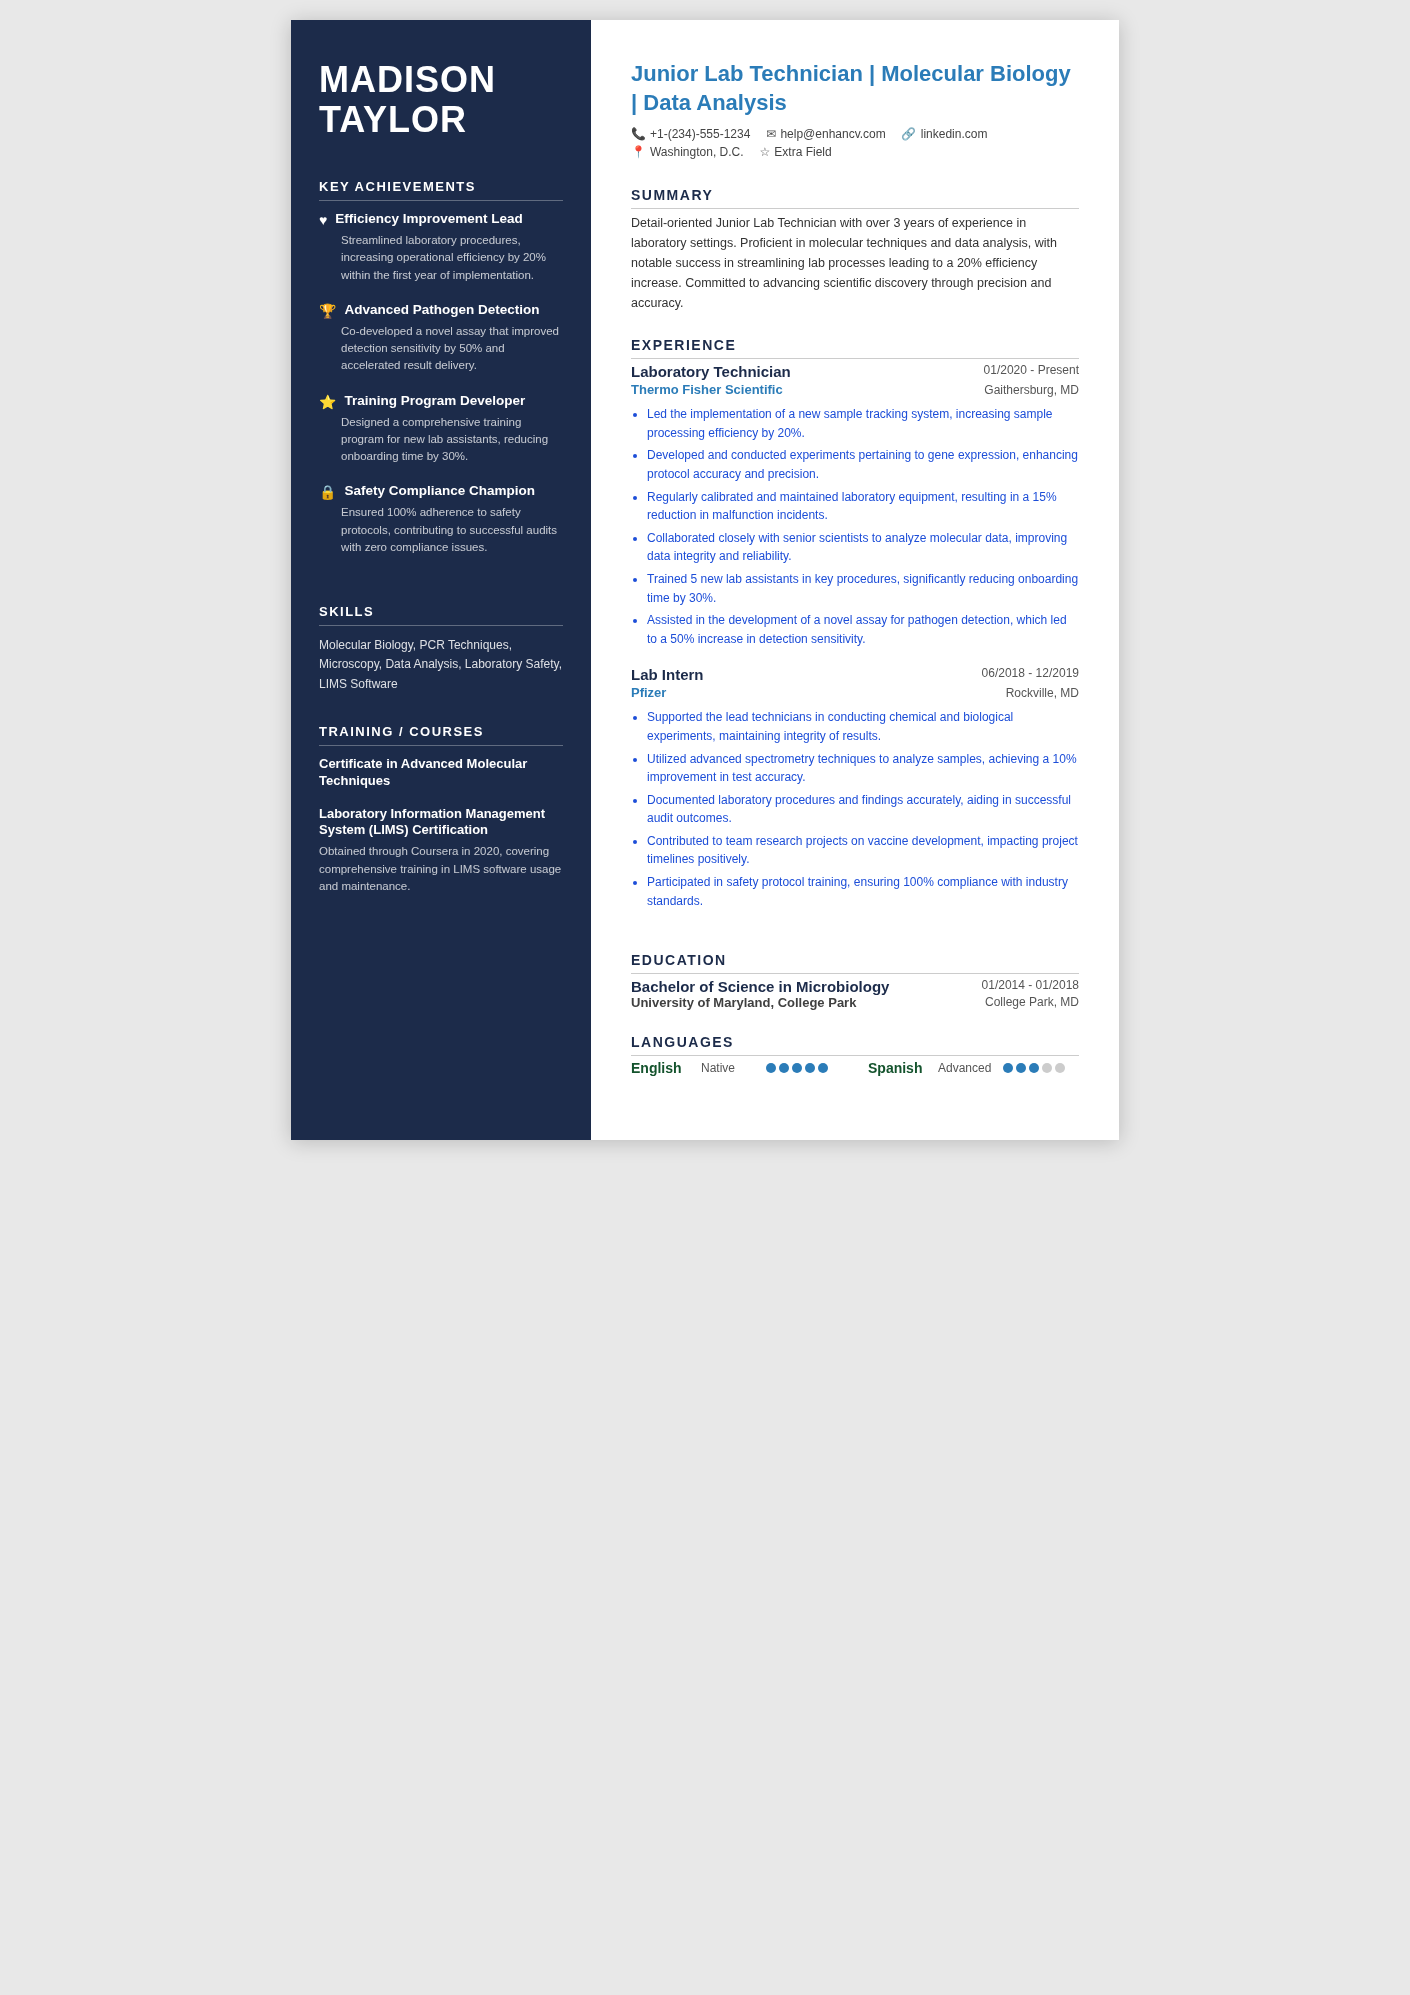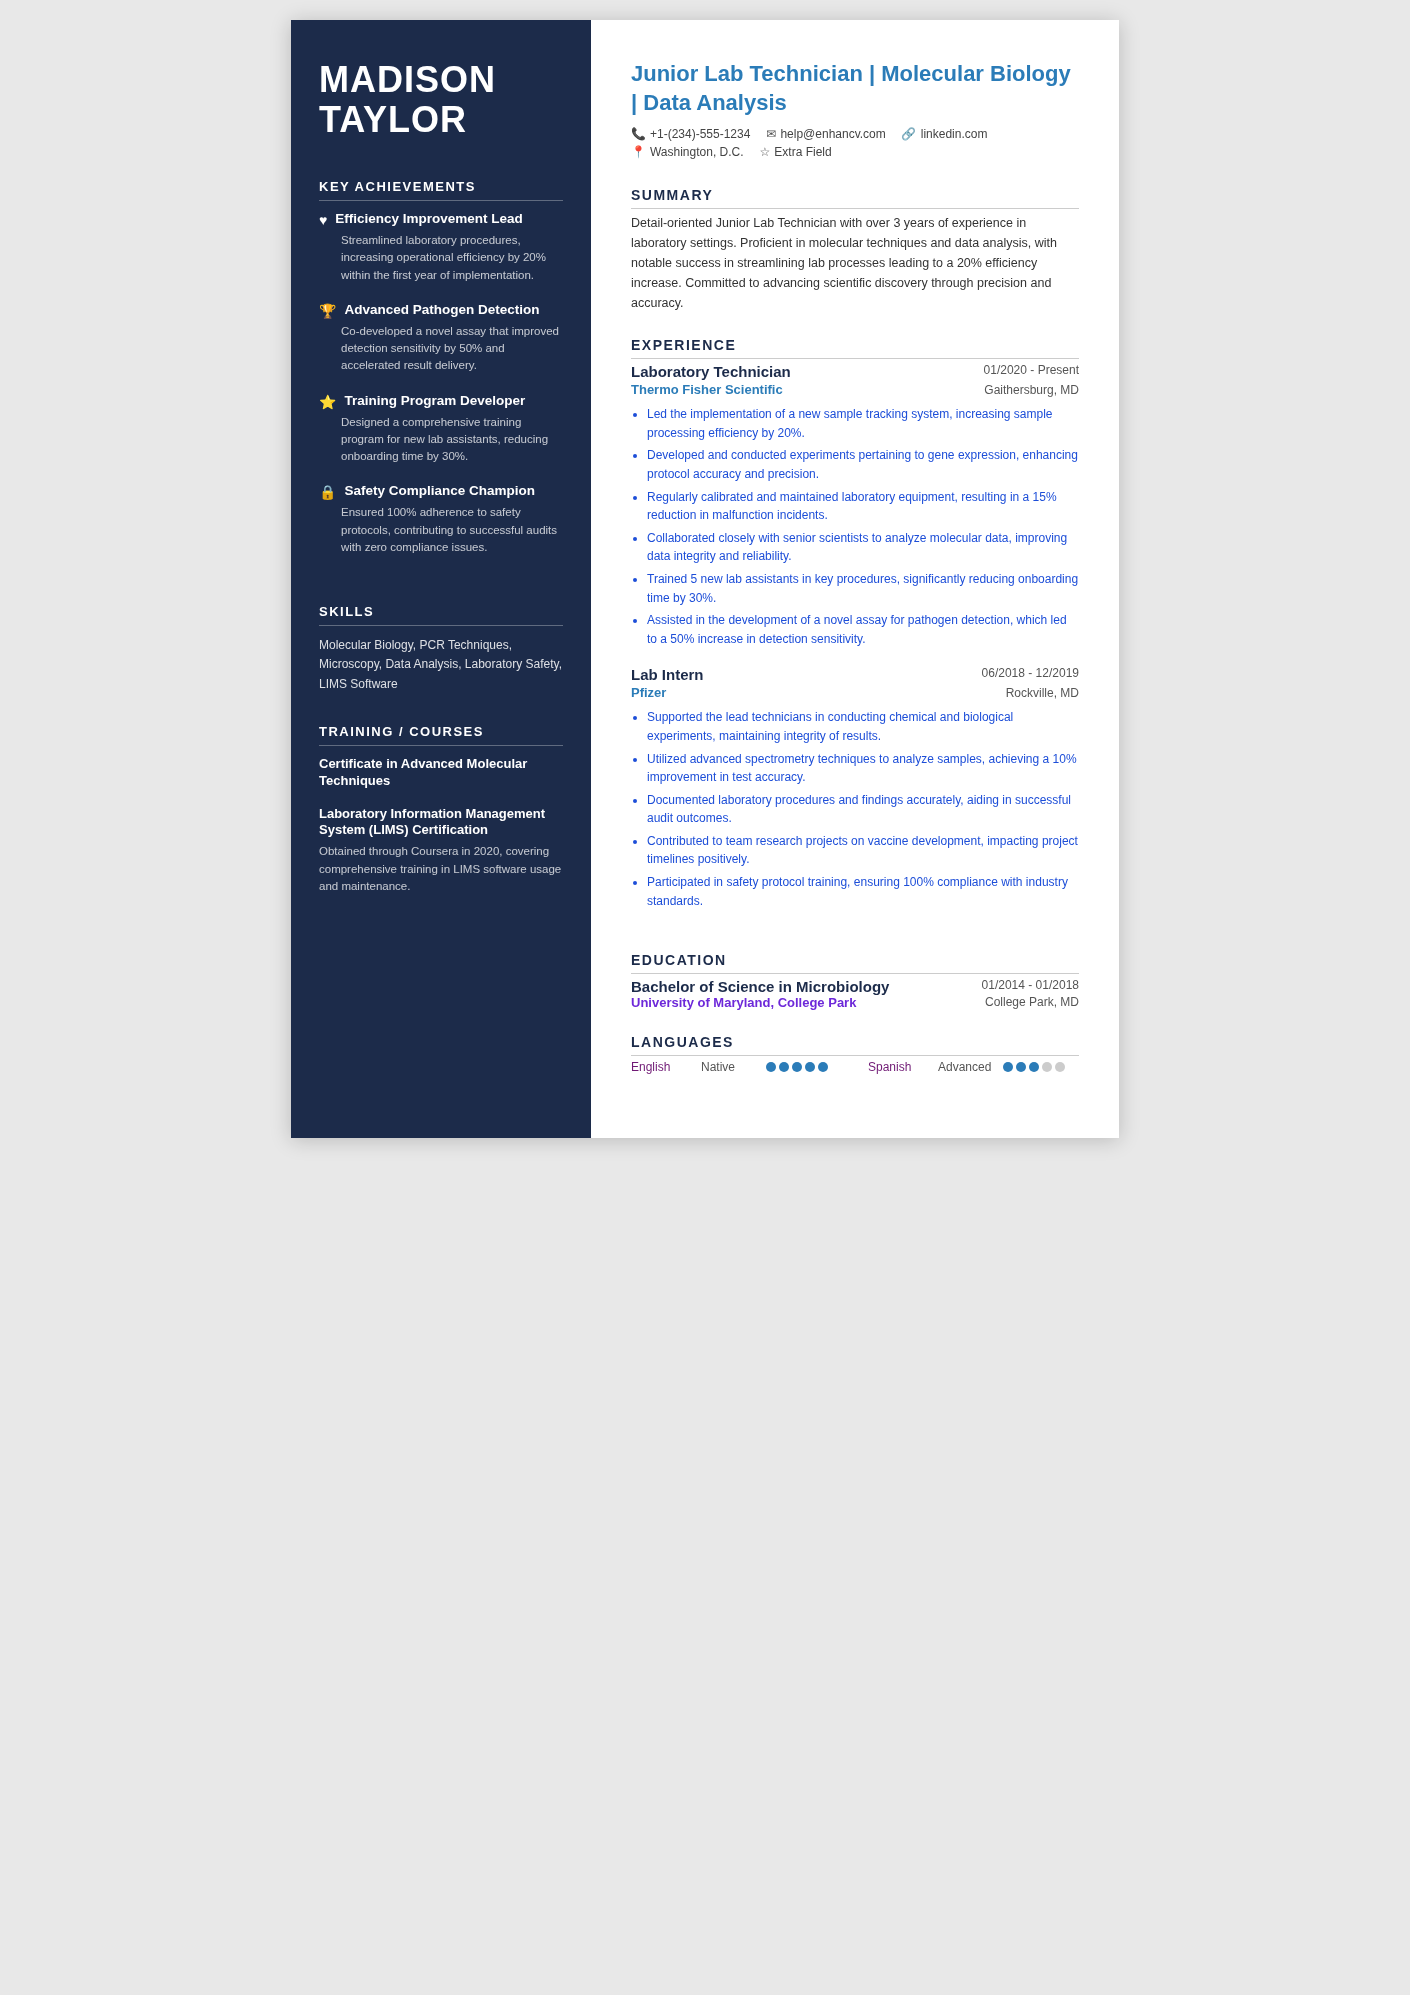--- a/index.html
+++ b/index.html
@@ -206,41 +206,41 @@
       color: #555;
       white-space: nowrap;
     }
     .edu-school-line {
       display: flex;
       justify-content: space-between;
     }
     .edu-school {
       font-size: 13px;
       font-weight: 600;
-      color: #6d28d9;
+      color: #404040;
     }
     .edu-location {
       font-size: 12px;
       color: #555;
     }
     
     .languages-row {
       display: flex;
       align-items: center;
       gap: 40px;
     }
     .lang-item {
       display: flex;
       align-items: center;
       gap: 10px;
     }
     .lang-name {
-      font-size: 12px;
-      font-weight: 400;
-      color: #701a75;
+      font-size: 14px;
+      font-weight: 700;
+      color: #14532d;
       min-width: 60px;
     }
     .lang-level {
       font-size: 12px;
       color: #555;
       min-width: 55px;
     }
     .lang-dots {
       display: flex;
       gap: 3px;

